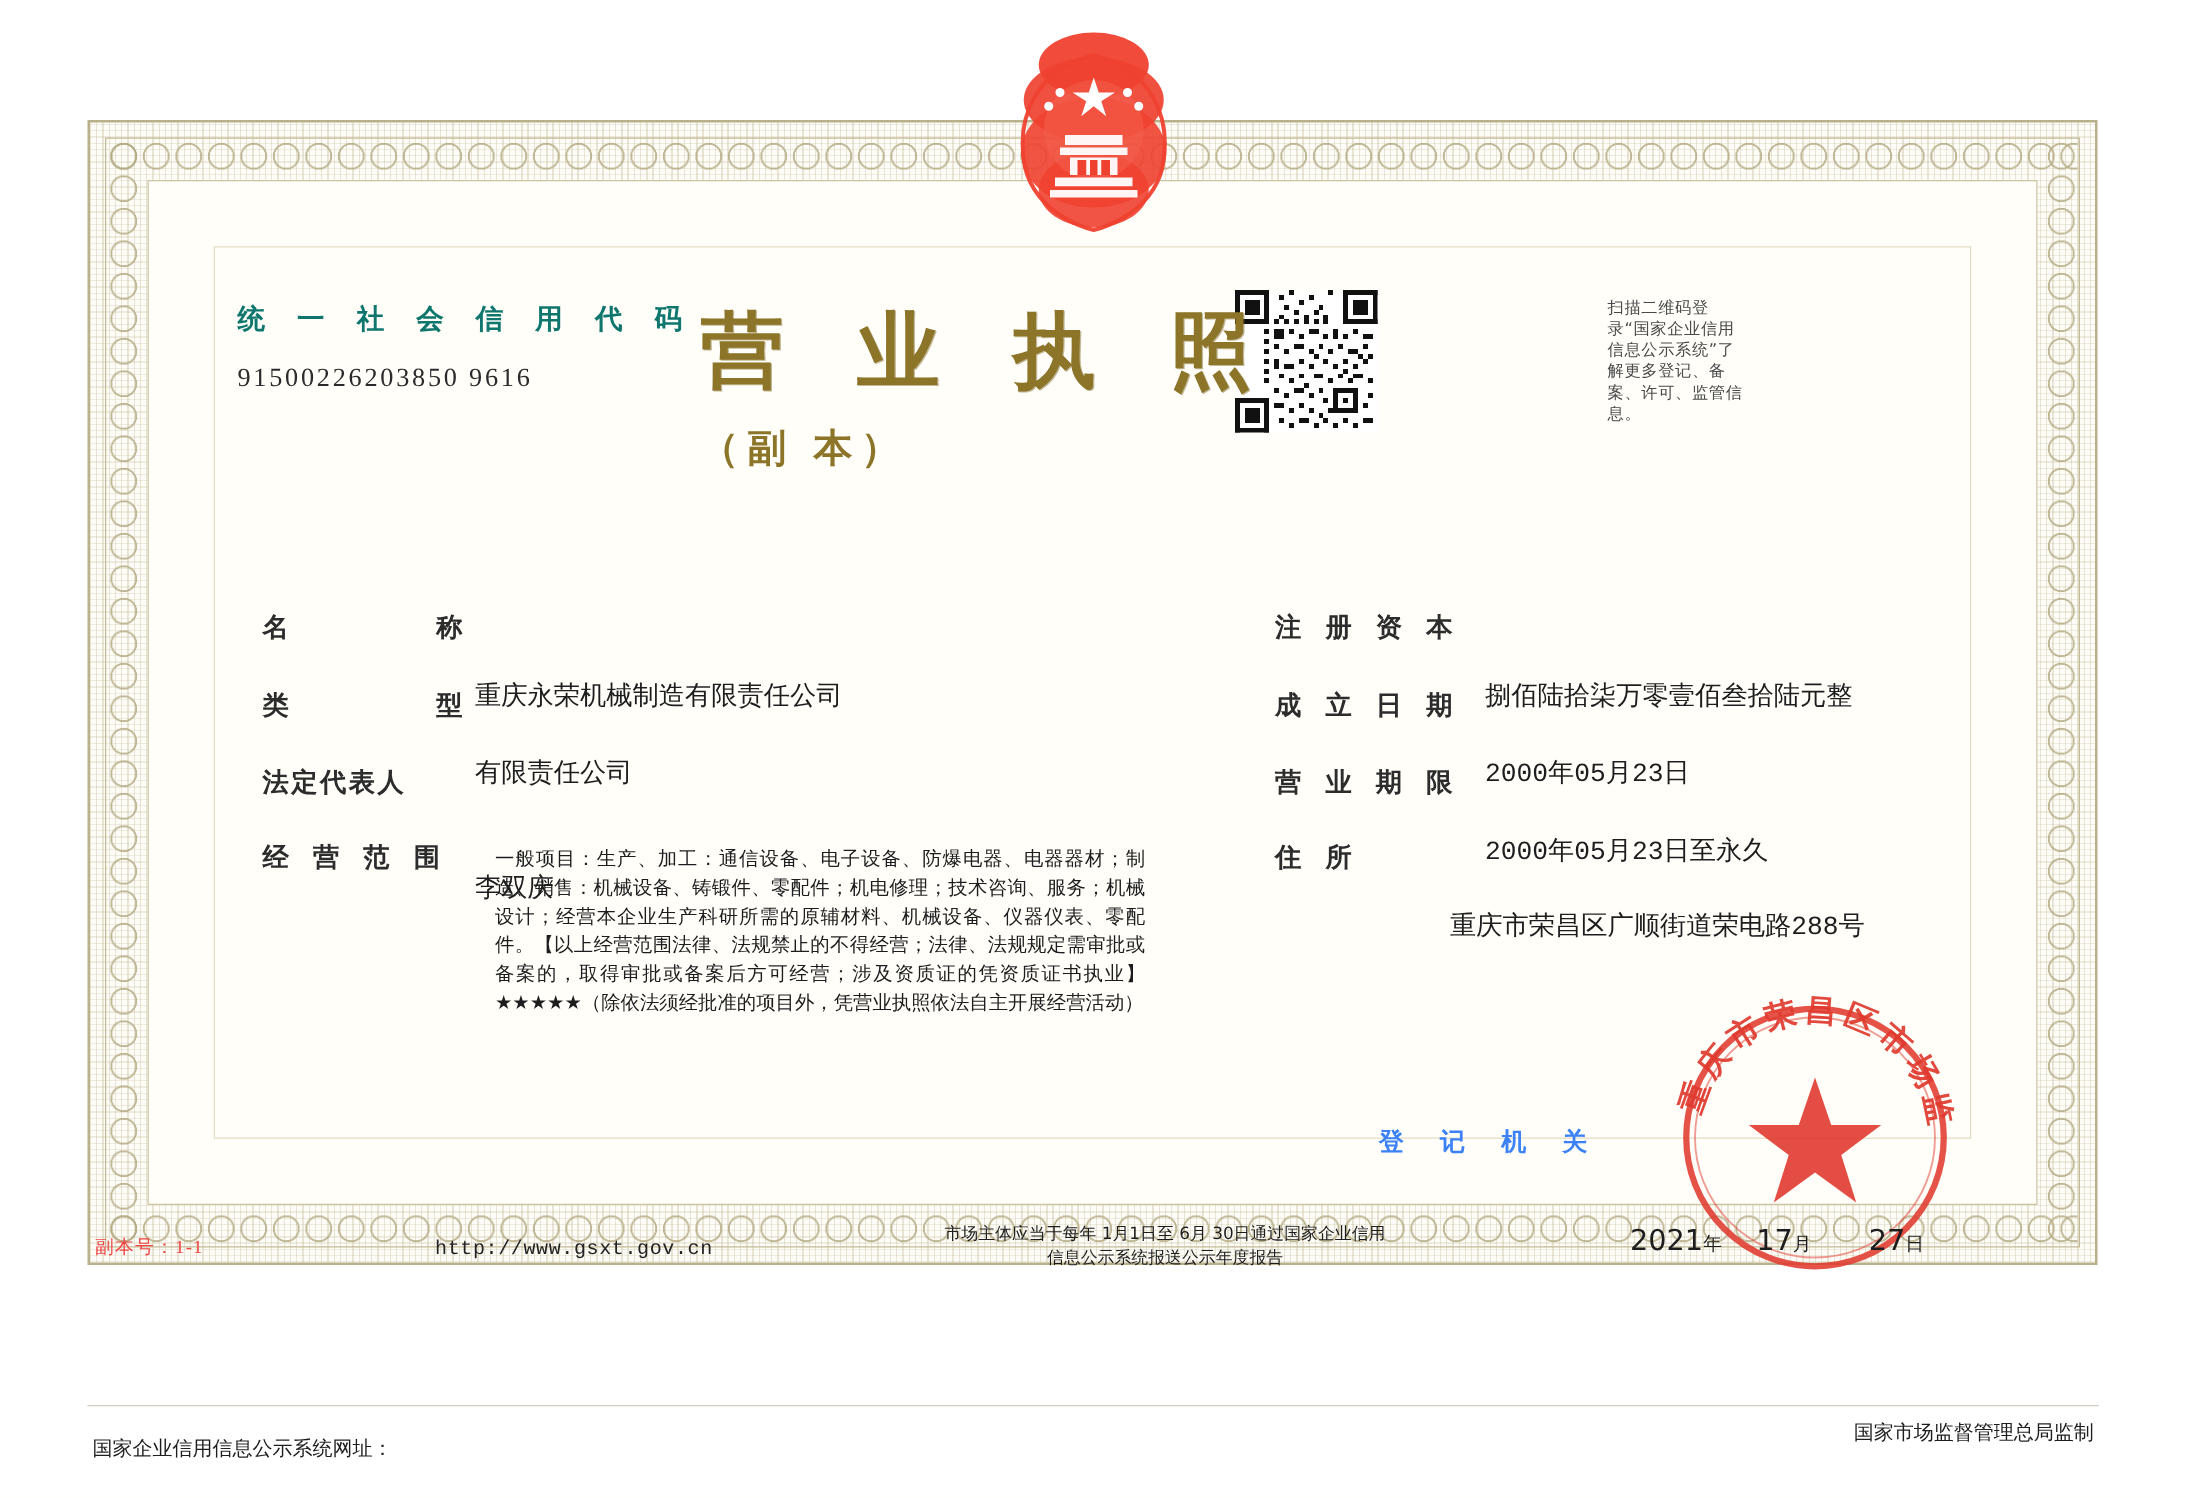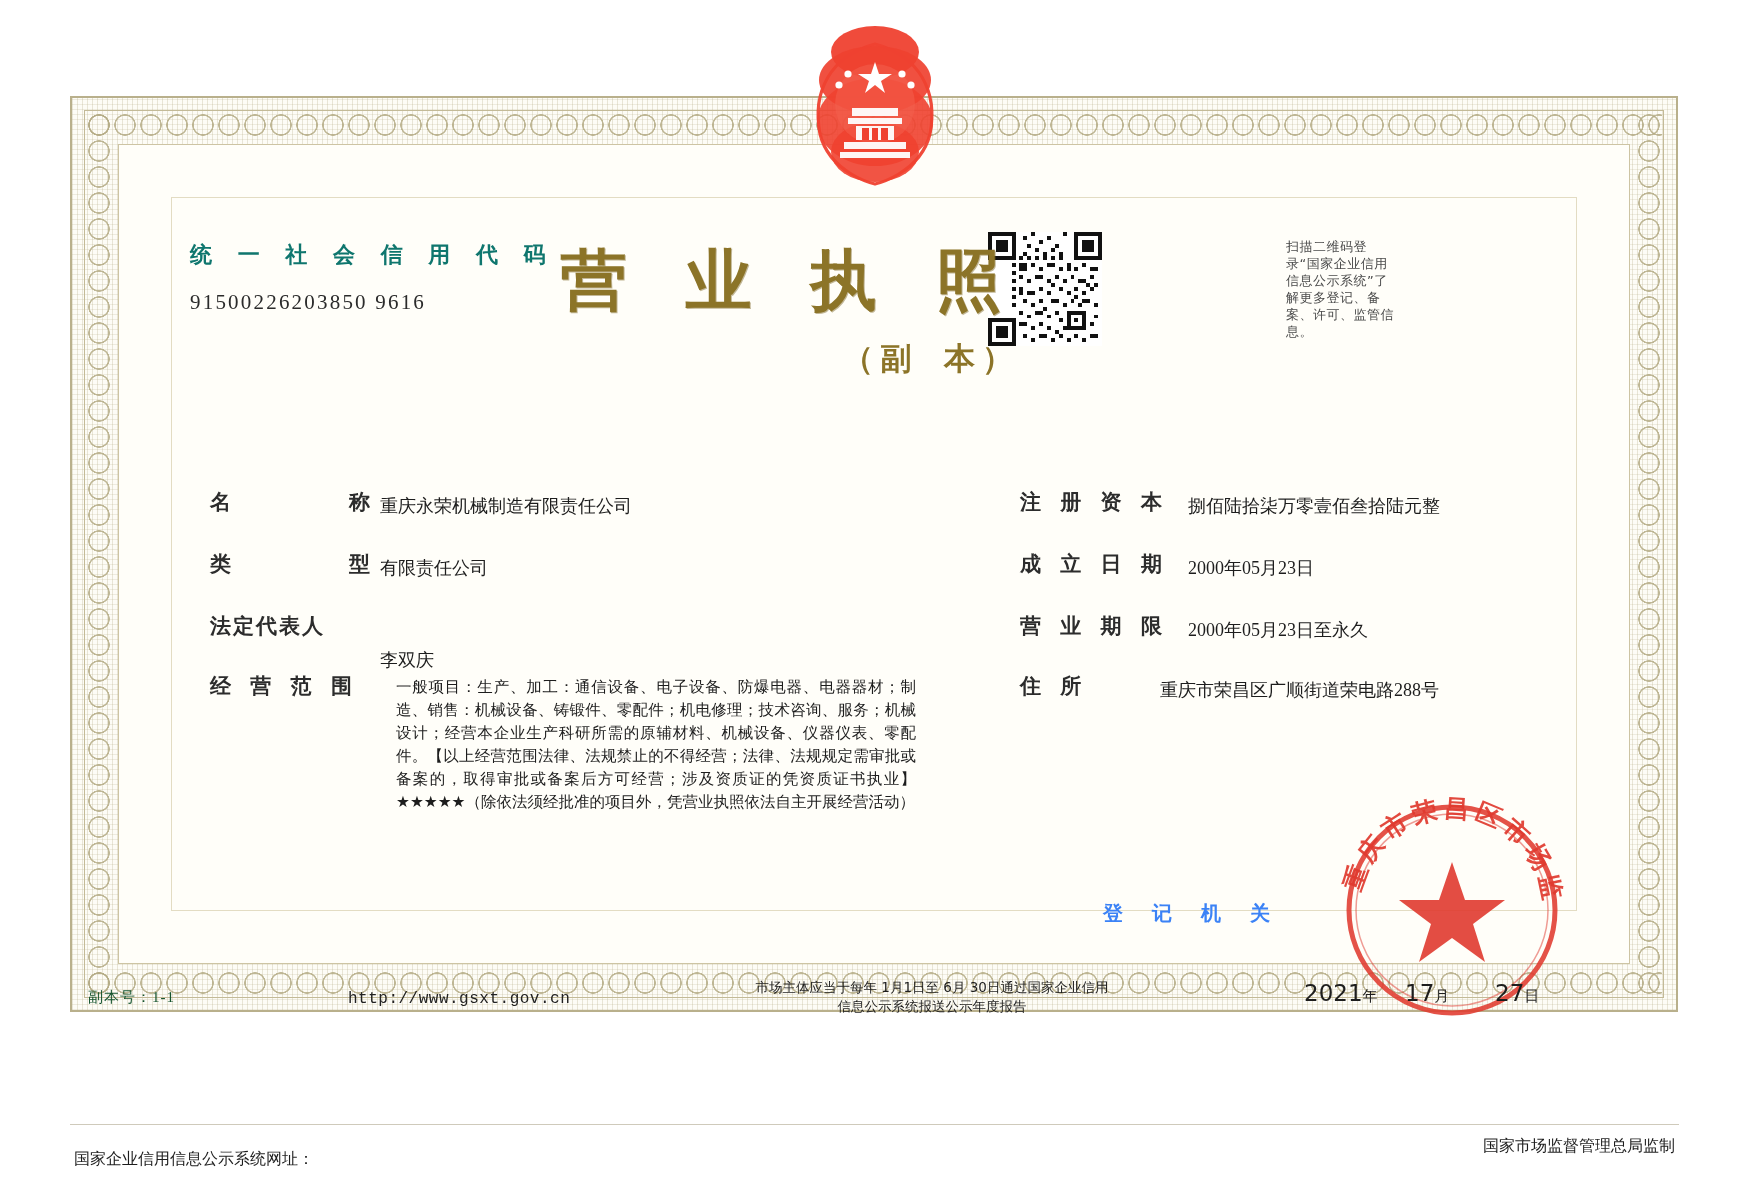--- a/index.html
+++ b/index.html
@@ -100,22 +100,22 @@
     color: #8c7428;
     text-shadow: 1px 1px 0 rgba(120,98,30,0.45);
     z-index: 5;
     white-space: nowrap;
   }
   .title-sub {
     position: absolute;
     left: 560px;
     top: 338px;
     width: 460px;
-    text-align: right;
-    font-family: Liberation Mono, monospace;
+    text-align: left;
+    font-family: Liberation Serif, serif;
     font-size: 31px;
     font-weight: 700;
     letter-spacing: 7px;
     color: #8c7428;
     z-index: 5;
   }
 
   
   .code-label {
     position: absolute;
@@ -162,24 +162,25 @@
   .f-label {
     position: absolute;
     font-family: "DejaVu Serif", serif;
     font-size: 21px;
     font-weight: 700;
     color: #2c2c2c;
     white-space: nowrap;
   }
   .f-value {
     position: absolute;
-    font-family: Liberation Serif, serif;
-    font-size: 18px;
+    font-family: Liberation Mono, monospace;
+    font-size: 21px;
     color: #1d1d1d;
     white-space: nowrap;
+    margin-top: 48px;
   }
   .f-value-block {
     position: absolute;
     font-family: "DejaVu Sans", sans-serif;
     font-size: 15.5px;
     line-height: 23px;
     color: #1d1d1d;
     width: 520px;
     text-align: justify;
     margin-left: 16px;
@@ -215,25 +216,25 @@
     font-family: "DejaVu Sans", sans-serif;
     color: #1d1d1d;
     z-index: 8;
   }
   .date-num { font-size: 23px; }
   .date-unit { font-size: 15px; }
 
   
   .copy-no {
     position: absolute;
-    left: 88px;
+    left: 76px;
     top: 988px;
     font-family: "Liberation Serif", serif;
     font-size: 15px;
-    color: #14532d;
+    color: #ef4444;
     letter-spacing: 1px;
   }
   .url {
     position: absolute;
     left: 348px;
     top: 990px;
     font-family: "Liberation Mono", monospace;
     font-size: 16px;
     letter-spacing: 0.5px;
     color: #222;

